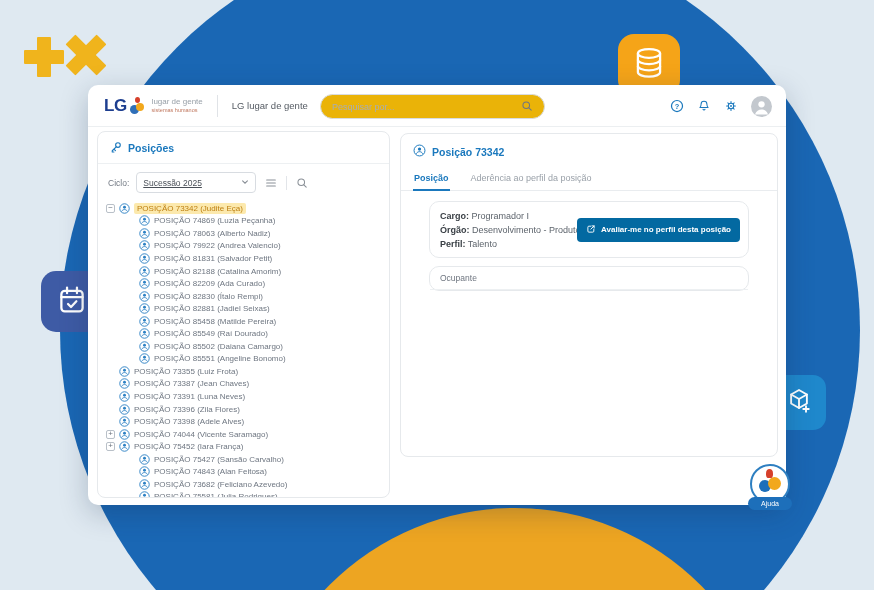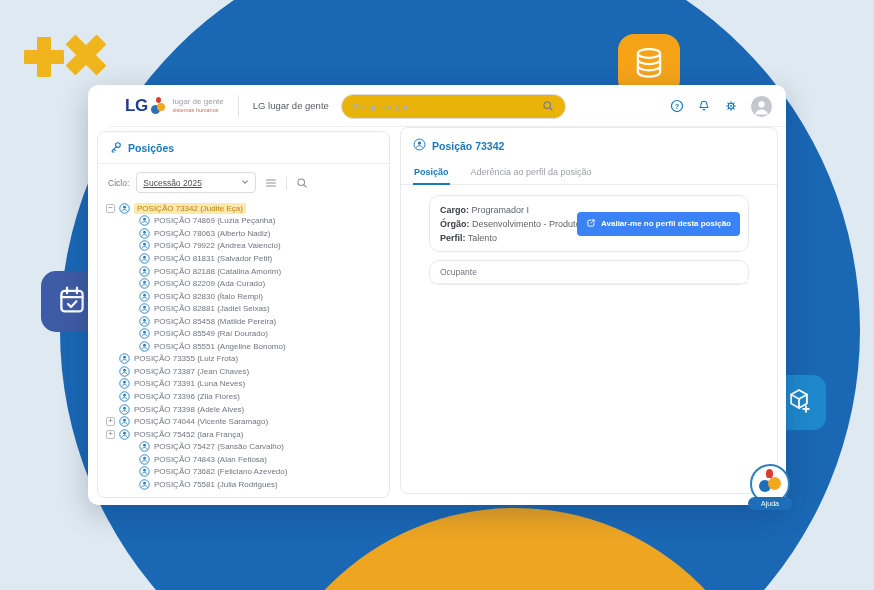--- a/index.html
+++ b/index.html
@@ -26,21 +26,21 @@
   .hf-blob{position:absolute;border-radius:50%;}
   .hf-blob.b1{left:11px;top:16px;width:12px;height:12px;background:#1d6fba;}
   .hf-blob.b2{left:20px;top:13px;width:13px;height:13px;background:#f2a81d;}
   .hf-blob.b3{left:18px;top:5px;width:7px;height:9px;background:#d6402b;border-radius:50% 50% 40% 40%;}
   .hf-pill{position:absolute;left:0;top:33px;width:44px;height:13px;border-radius:7px;background:#1d6fba;color:#fff;
            font-size:7px;line-height:13px;text-align:center;}
 
   
   .window{position:absolute;left:88px;top:85px;width:698px;height:420px;background:#fff;border-radius:10px;
           box-shadow:0 8px 28px rgba(20,40,70,.25);}
-  .app-header{position:relative;height:42px;border-bottom:1px solid #eceff1;display:flex;align-items:center;padding:0 16px;box-sizing:border-box;margin-left:21px;}
+  .app-header{position:relative;height:42px;border-bottom:1px solid #eceff1;display:flex;align-items:center;padding:0 16px;box-sizing:border-box;}
   .logo{display:flex;align-items:center;gap:3px;}
   .logo-lg{font-weight:bold;font-size:17px;color:#1d3e8f;letter-spacing:-0.5px;}
   .logo-mark{position:relative;width:15px;height:18px;}
   .logo-mark i{position:absolute;border-radius:50%;}
   .logo-mark .m1{left:0;top:8px;width:9px;height:9px;background:#2f6fb8;}
   .logo-mark .m2{left:6px;top:6px;width:8px;height:8px;background:#f2a81d;}
   .logo-mark .m3{left:5px;top:0;width:5px;height:6px;background:#d6402b;}
   .logo-tag{margin-left:4px;display:flex;flex-direction:column;line-height:1.1;}
   .logo-tag .t1{font-size:8px;color:#98a0a8;}
   .logo-tag .t2{font-size:5.5px;color:#c0785f;}
@@ -50,21 +50,21 @@
           display:flex;align-items:center;padding:0 9px;box-sizing:border-box;background:#eab308;}
   .search input{flex:1;border:none;outline:none;font-size:9px;color:#4a5058;font-family:"Liberation Sans",sans-serif;background:transparent;}
   .search input::placeholder{color:#a7adb5;}
   .hdr-right{position:absolute;right:14px;top:0;height:42px;display:flex;align-items:center;gap:13px;}
   .hicon{width:14px;height:14px;display:inline-flex;}
   .avatar-sm{width:21px;height:21px;border-radius:50%;background:#c3c8ce;display:flex;align-items:center;justify-content:center;overflow:hidden;}
 
   
   .panel{position:absolute;background:#fff;border:1px solid #e6e9ec;border-radius:8px;box-sizing:border-box;overflow:hidden;}
   .left-panel{left:9px;top:46px;width:293px;height:367px;}
-  .right-panel{left:312px;top:42px;width:378px;height:367px;}
+  .right-panel{left:312px;top:48px;width:378px;height:324px;}
 
   .lp-header{display:flex;align-items:center;gap:6px;padding:9px 12px 8px;border-bottom:1px solid #edf0f2;
              color:#1a78bd;font-size:10.5px;font-weight:bold;}
   .lp-filter{display:flex;align-items:center;gap:7px;padding:8px 10px 6px;}
   .lbl-sm{font-size:8.5px;color:#737a84;}
   .select{width:120px;height:21px;border:1px solid #d8dce1;border-radius:4px;display:flex;align-items:center;
           justify-content:space-between;padding:0 6px;box-sizing:border-box;font-size:8.5px;color:#4a5058;background:#fff;text-decoration:underline;}
   .vdiv{width:1px;height:14px;background:#e2e5e9;}
   .icon-btn{display:inline-flex;align-items:center;justify-content:center;width:16px;height:16px;}
 
@@ -81,21 +81,21 @@
   .rp-header{display:flex;align-items:center;gap:6px;padding:10px 12px 0;color:#1a78bd;font-size:10.5px;font-weight:bold;}
   .rp-tabs{display:flex;gap:20px;padding:0 12px;margin-top:9px;border-bottom:1px solid #e9ecef;}
   .tab{font-size:9px;padding:5px 1px 6px;color:#9aa1a9;margin-bottom:-1px;}
   .tab.active{color:#1a78bd;font-weight:bold;border-bottom:2px solid #1a78bd;}
 
   .card{margin:10px 28px 0;border:1px solid #e6e9ec;border-radius:10px;position:relative;box-sizing:border-box;}
   .card-details{padding:7px 10px;height:57px;}
   .drow{font-size:9px;line-height:14px;white-space:nowrap;}
   .drow b{color:#3a4046;font-weight:bold;}
   .drow span{color:#5d646c;}
-  .eval-btn{position:absolute;right:8px;top:50%;transform:translateY(-50%);background:#3b82f6;color:#fff;border:none;
+  .eval-btn{position:absolute;right:8px;top:50%;transform:translateY(-50%);background:#0369a1;color:#fff;border:none;
             border-radius:4px;font-size:8px;font-weight:bold;display:flex;align-items:center;gap:5px;padding:6px 9px;
             font-family:"Liberation Sans",sans-serif;}
   .card-occupant{margin-top:8px;}
   .occ-head{padding:6px 10px;font-size:8.5px;color:#6f7680;border-bottom:1px solid #edf0f2;}
   .occ-row{display:flex;align-items:center;gap:13px;padding:8px 10px;}
   .occ-avatar{width:27px;height:27px;border-radius:50%;
      background:
        radial-gradient(circle at 50% 40%,#caa183 0 33%,rgba(0,0,0,0) 34%),
        radial-gradient(circle at 50% 115%,#7a5a45 0 52%,rgba(0,0,0,0) 53%),
        linear-gradient(#8a7466,#5d4a3e);}
@@ -336,20 +336,30 @@
           </div>
           <div class="tree-row lvl1">
             <span class="person-badge">
               <svg width="11" height="11" viewBox="0 0 20 20" fill="none">
                 <circle cx="10" cy="10" r="8.6" stroke="#2e82c4" stroke-width="1.7"></circle>
                 <circle cx="10" cy="7.8" r="2.6" fill="#2e82c4"></circle>
                 <path d="M4.8 15.2c1.3-2.3 3.1-3.3 5.2-3.3s3.9 1 5.2 3.3" stroke="#2e82c4" stroke-width="1.7" fill="none"></path>
               </svg>
             </span>
             <span class="tree-label">POSIÇÃO 85549 (Raí Dourado)</span>
+          </div>
+          <div class="tree-row lvl1">
+            <span class="person-badge">
+              <svg width="11" height="11" viewBox="0 0 20 20" fill="none">
+                <circle cx="10" cy="10" r="8.6" stroke="#2e82c4" stroke-width="1.7"></circle>
+                <circle cx="10" cy="7.8" r="2.6" fill="#2e82c4"></circle>
+                <path d="M4.8 15.2c1.3-2.3 3.1-3.3 5.2-3.3s3.9 1 5.2 3.3" stroke="#2e82c4" stroke-width="1.7" fill="none"></path>
+              </svg>
+            </span>
+            <span class="tree-label">POSIÇÃO 85502 (Daiana Camargo)</span>
           </div>
           <div class="tree-row lvl1">
             <span class="person-badge">
               <svg width="11" height="11" viewBox="0 0 20 20" fill="none">
                 <circle cx="10" cy="10" r="8.6" stroke="#2e82c4" stroke-width="1.7"></circle>
                 <circle cx="10" cy="7.8" r="2.6" fill="#2e82c4"></circle>
                 <path d="M4.8 15.2c1.3-2.3 3.1-3.3 5.2-3.3s3.9 1 5.2 3.3" stroke="#2e82c4" stroke-width="1.7" fill="none"></path>
               </svg>
             </span>
             <span class="tree-label">POSIÇÃO 85551 (Angeline Bonomo)</span>

